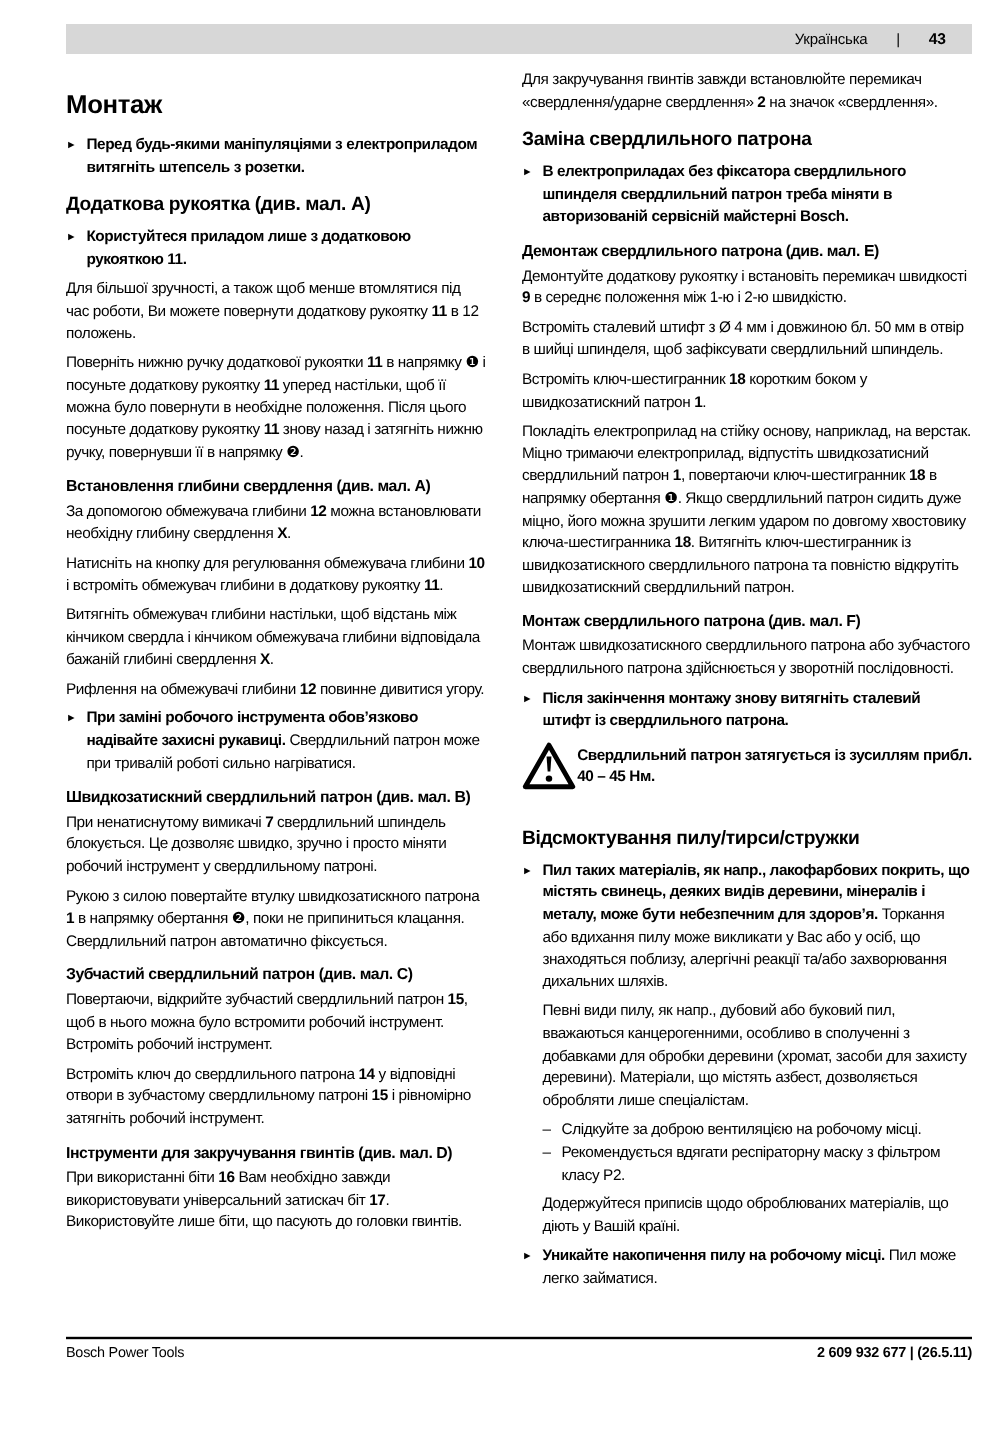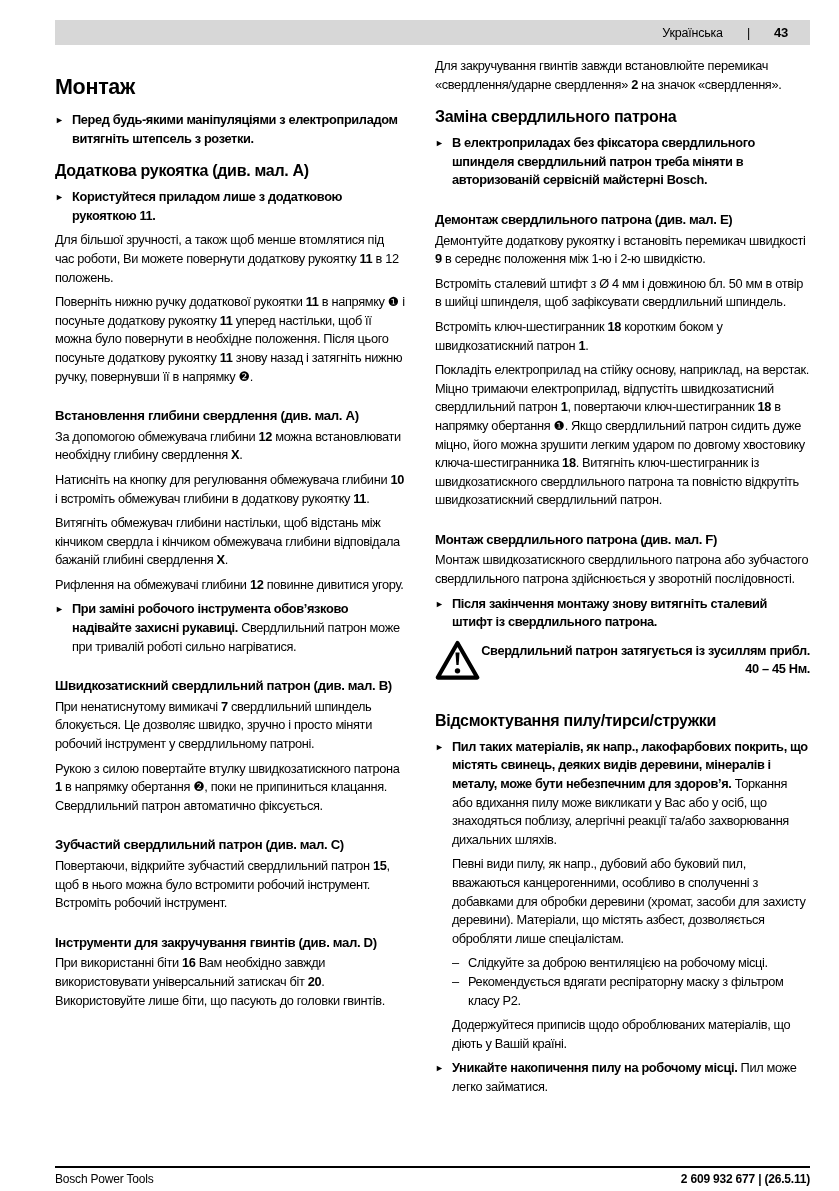--- a/index.html
+++ b/index.html
@@ -18,34 +18,34 @@
   .header .pagenum{font-weight:bold;font-size:13px;}
   .content{
     position:absolute;top:57px;left:55px;width:755px;height:1086px;
     display:flex;gap:30px;overflow:hidden;
   }
   .col{font-size:12.8px;line-height:18.6px;letter-spacing:-0.35px;overflow:hidden;}
   .col.left{width:350px;}
   .col.right{width:375px;}
   .h1{font-size:21.5px;line-height:25px;font-weight:bold;margin:18px 0 11px;letter-spacing:-0.3px;}
   .h2{font-size:16px;line-height:20px;font-weight:bold;margin:13px 0 7px;letter-spacing:-0.3px;}
-  .h3{font-size:13.2px;font-weight:bold;margin:21px 0 2px;}
+  .h3{font-size:13.2px;font-weight:bold;margin:10px 0 2px;}
   .p{margin:0 0 6px;}
   .pind{margin:0 0 6px 17px;}
   .b{font-weight:bold;}
   .bullet{position:relative;padding-left:17px;margin:0 0 6px;}
   .bmark{position:absolute;left:0;top:3px;font-size:9px;line-height:12px;}
   .dashlist{margin:2px 0 6px 17px;}
   .dashitem{position:relative;padding-left:16px;}
   .dash{position:absolute;left:0;}
-  .warning{display:flex;align-items:center;gap:1px;margin:8px 0 30px;text-align:right;}
+  .warning{display:flex;align-items:center;gap:1px;margin:8px 0 30px;}
   .warn-svg{width:45px;height:41px;flex:0 0 auto;}
   .wtext{font-weight:bold;}
   .footer{
-    position:absolute;left:55px;top:1166px;width:755px;
+    position:absolute;left:55px;top:1114px;width:755px;
     border-top:2.5px solid #000;padding-top:4px;box-sizing:border-box;
     display:flex;justify-content:space-between;
     font-size:12px;letter-spacing:-0.2px;
   }
   .footer .docnum{font-weight:bold;}
 </style>
 </head>
 <body>
 
 <div class="page">
@@ -68,22 +68,23 @@
         <div class="p"><span>За допомогою обмежувача глибини </span><span class="b">12</span><span> можна встановлювати необхідну глибину свердлення </span><span class="b">X</span><span>.</span></div>
         <div class="p"><span>Натисніть на кнопку для регулювання обмежувача глибини </span><span class="b">10</span><span> і встроміть обмежувач глибини в додаткову рукоятку </span><span class="b">11</span><span>.</span></div>
         <div class="p"><span>Витягніть обмежувач глибини настільки, щоб відстань між кінчиком свердла і кінчиком обмежувача глибини відповідала бажаній глибині свердлення </span><span class="b">X</span><span>.</span></div>
         <div class="p"><span>Рифлення на обмежувачі глибини </span><span class="b">12</span><span> повинне дивитися угору.</span></div>
         <div class="bullet"><span class="bmark">►</span><span><span class="b">При заміні робочого інструмента обов’язково надівайте захисні рукавиці.</span><span> Свердлильний патрон може при тривалій роботі сильно нагріватися.</span></span></div>
         <div class="h3"><span class="b">Швидкозатискний свердлильний патрон (див. мал. B)</span></div>
         <div class="p"><span>При ненатиснутому вимикачі </span><span class="b">7</span><span> свердлильний шпиндель блокується. Це дозволяє швидко, зручно і просто міняти робочий інструмент у свердлильному патроні.</span></div>
         <div class="p"><span>Рукою з силою повертайте втулку швидкозатискного патрона </span><span class="b">1</span><span> в напрямку обертання ❷, поки не припиниться клацання. Свердлильний патрон автоматично фіксується.</span></div>
         <div class="h3"><span class="b">Зубчастий свердлильний патрон (див. мал. C)</span></div>
         <div class="p"><span>Повертаючи, відкрийте зубчастий свердлильний патрон </span><span class="b">15</span><span>, щоб в нього можна було встромити робочий інструмент. Встроміть робочий інструмент.</span></div>
+        <div class="p"><span>Встроміть ключ до свердлильного патрона </span><span class="b">14</span><span> у відповідні отвори в зубчастому свердлильному патроні </span><span class="b">15</span><span> і рівномірно затягніть робочий інструмент.</span></div>
         <div class="h3"><span class="b">Інструменти для закручування гвинтів (див. мал. D)</span></div>
-        <div class="p"><span>При використанні біти </span><span class="b">16</span><span> Вам необхідно завжди використовувати універсальний затискач біт </span><span class="b">20</span><span>. Використовуйте лише біти, що пасують до головки гвинтів.</span></div>
+        <div class="p"><span>При використанні біти </span><span class="b">16</span><span> Вам необхідно завжди використовувати універсальний затискач біт </span><span class="b">17</span><span>. Використовуйте лише біти, що пасують до головки гвинтів.</span></div>
       </div>
     <div class="col right">
         <div class="p"><span>Для закручування гвинтів завжди встановлюйте перемикач «свердлення/ударне свердлення» </span><span class="b">2</span><span> на значок «свердлення».</span></div>
         <div class="h2"><span class="b">Заміна свердлильного патрона</span></div>
         <div class="bullet"><span class="bmark">►</span><span><span class="b">В електроприладах без фіксатора свердлильного шпинделя свердлильний патрон треба міняти в авторизованій сервісній майстерні Bosch.</span></span></div>
         <div class="h3"><span class="b">Демонтаж свердлильного патрона (див. мал. E)</span></div>
         <div class="p"><span>Демонтуйте додаткову рукоятку і встановіть перемикач швидкості </span><span class="b">9</span><span> в середнє положення між 1-ю і 2-ю швидкістю.</span></div>
         <div class="p"><span>Встроміть сталевий штифт з Ø 4 мм і довжиною бл. 50 мм в отвір в шийці шпинделя, щоб зафіксувати свердлильний шпиндель.</span></div>
         <div class="p"><span>Встроміть ключ-шестигранник </span><span class="b">18</span><span> коротким боком у швидкозатискний патрон </span><span class="b">1</span><span>.</span></div>
         <div class="p"><span>Покладіть електроприлад на стійку основу, наприклад, на верстак. Міцно тримаючи електроприлад, відпустіть швидкозатисний свердлильний патрон </span><span class="b">1</span><span>, повертаючи ключ-шестигранник </span><span class="b">18</span><span> в напрямку обертання ❶. Якщо свердлильний патрон сидить дуже міцно, його можна зрушити легким ударом по довгому хвостовику ключа-шестигранника </span><span class="b">18</span><span>. Витягніть ключ-шестигранник із швидкозатискного свердлильного патрона та повністю відкрутіть швидкозатискний свердлильний патрон.</span></div>

